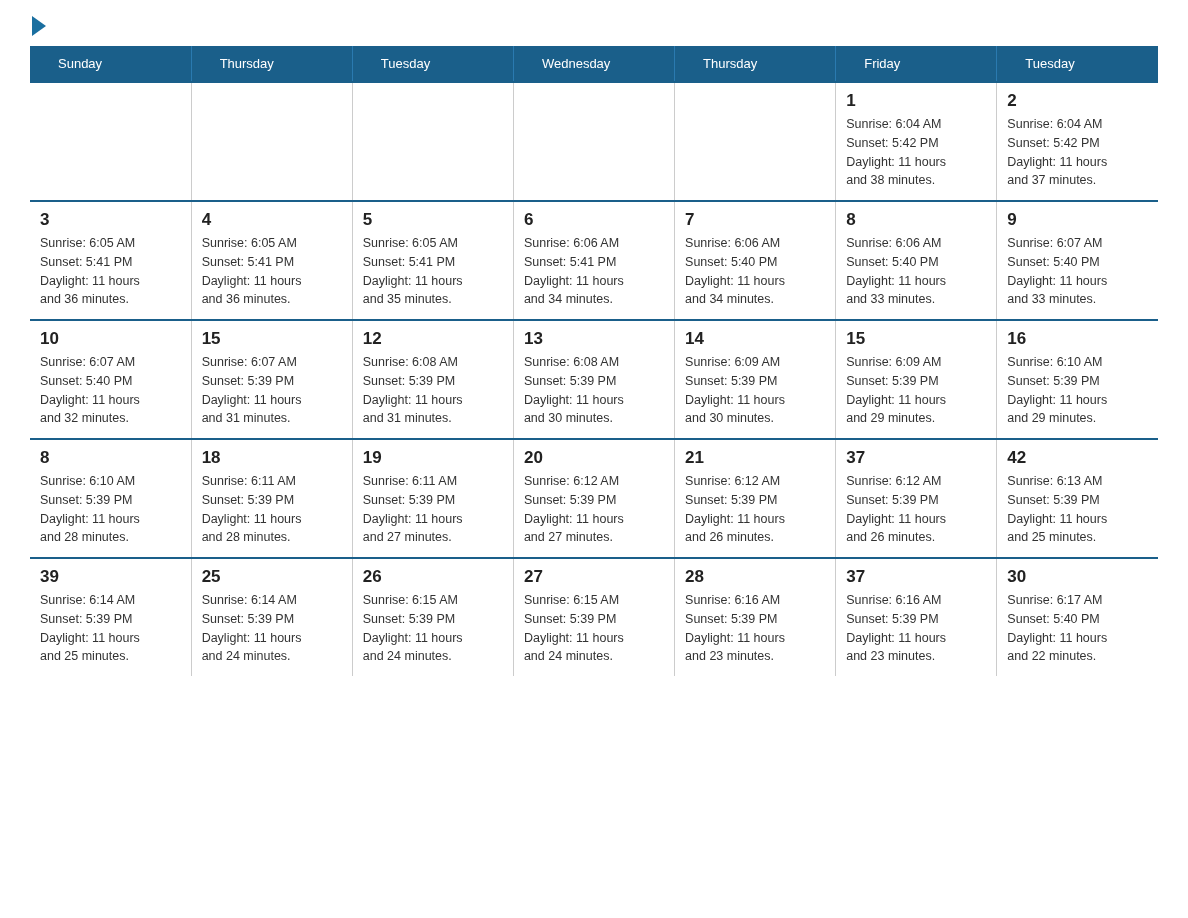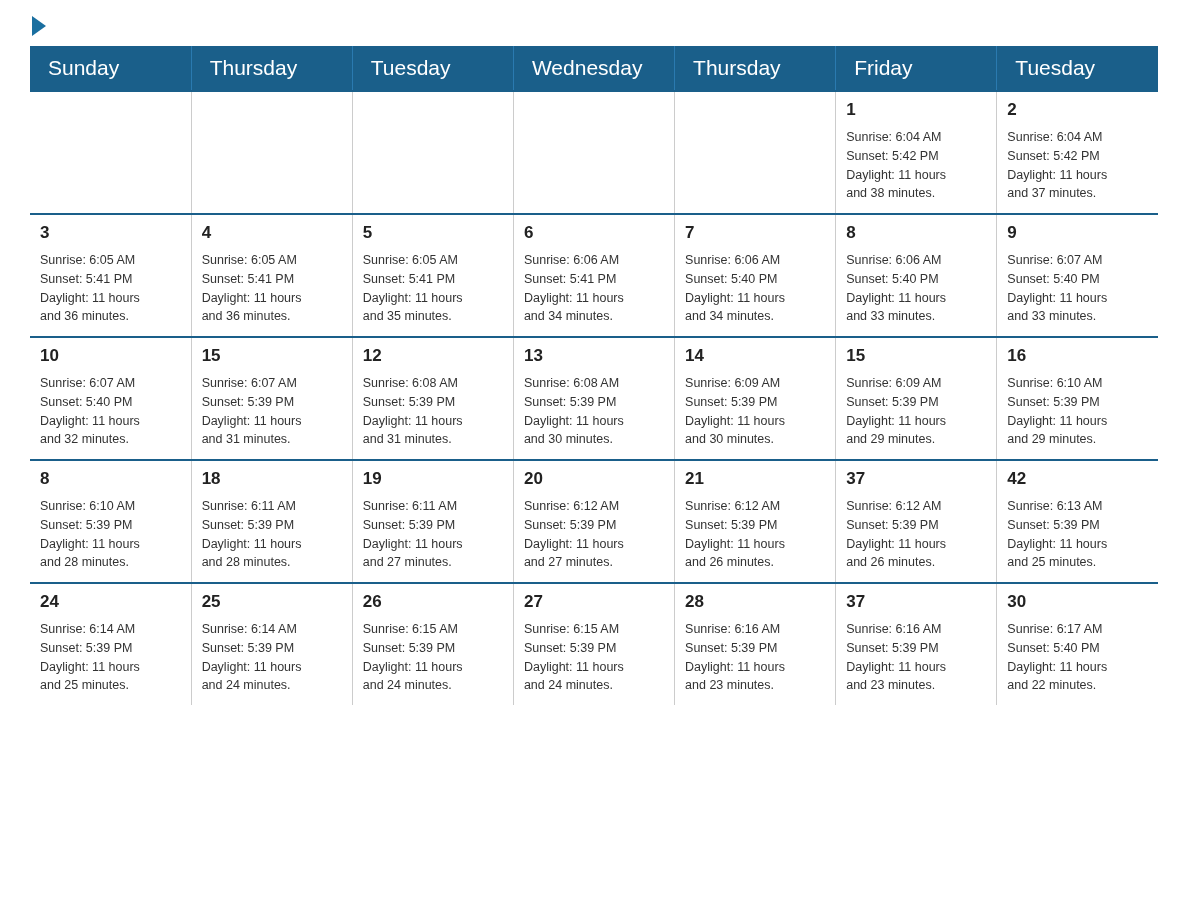--- a/index.html
+++ b/index.html
@@ -65,23 +65,23 @@
     }
     
     .calendar {
       width: 100%;
       border-collapse: collapse;
       margin-top: 10px;
     }
     .calendar thead th {
       background: #1a5f8a;
       color: #fff;
-      font-size: 21px;
+      font-size: 13px;
       font-weight: normal;
-      padding: 10px 18px;
+      padding: 10px 28px;
       text-align: left;
       border-right: 1px solid #2a7ab0;
     }
     .calendar thead th:last-child {
       border-right: none;
     }
     .calendar tbody td {
       vertical-align: top;
       padding: 8px 10px 10px 10px;
       border-top: 2px solid #1a5f8a;
@@ -102,21 +102,20 @@
       font-size: 17px;
       font-weight: bold;
       color: #222;
       display: block;
       margin-bottom: 4px;
     }
     .day-info {
       font-size: 12.5px;
       color: #333;
       line-height: 1.5;
-      margin-top: 8px;
     }
     .empty-cell {
       background: #f9f9f9;
     }
   </style>
 </head>
 <body>
 
 <div class="header">
   <div class="logo-wrapper">
@@ -247,21 +246,21 @@
           <span class="day-number">37</span>
           <div class="day-info">Sunrise: 6:12 AM<br>Sunset: 5:39 PM<br>Daylight: 11 hours<br>and 26 minutes.</div>
         </td>
         <td>
           <span class="day-number">42</span>
           <div class="day-info">Sunrise: 6:13 AM<br>Sunset: 5:39 PM<br>Daylight: 11 hours<br>and 25 minutes.</div>
         </td>
       </tr>
       <tr>
         <td>
-          <span class="day-number">24</span>
+          <span class="day-number">39</span>
           <div class="day-info">Sunrise: 6:14 AM<br>Sunset: 5:39 PM<br>Daylight: 11 hours<br>and 25 minutes.</div>
         </td>
         <td>
           <span class="day-number">25</span>
           <div class="day-info">Sunrise: 6:14 AM<br>Sunset: 5:39 PM<br>Daylight: 11 hours<br>and 24 minutes.</div>
         </td>
         <td>
           <span class="day-number">26</span>
           <div class="day-info">Sunrise: 6:15 AM<br>Sunset: 5:39 PM<br>Daylight: 11 hours<br>and 24 minutes.</div>
         </td>

